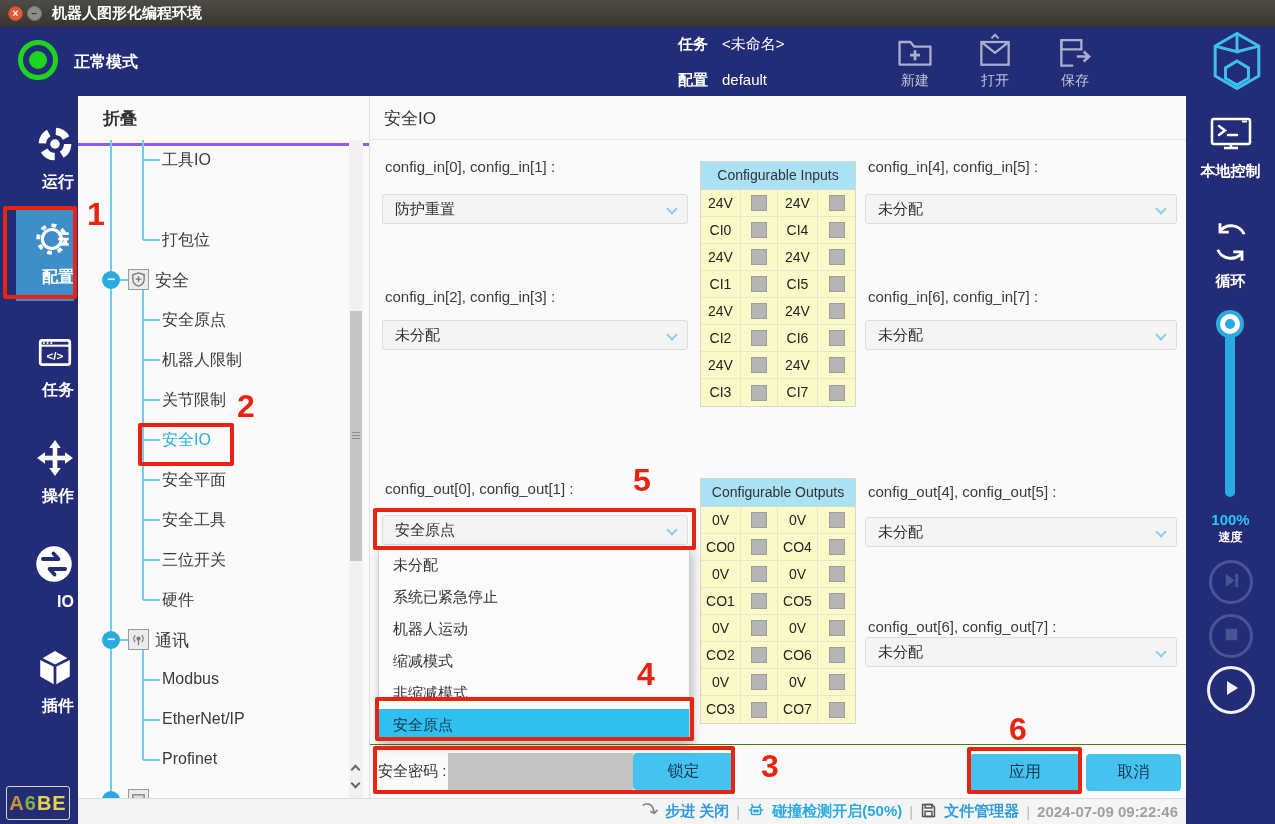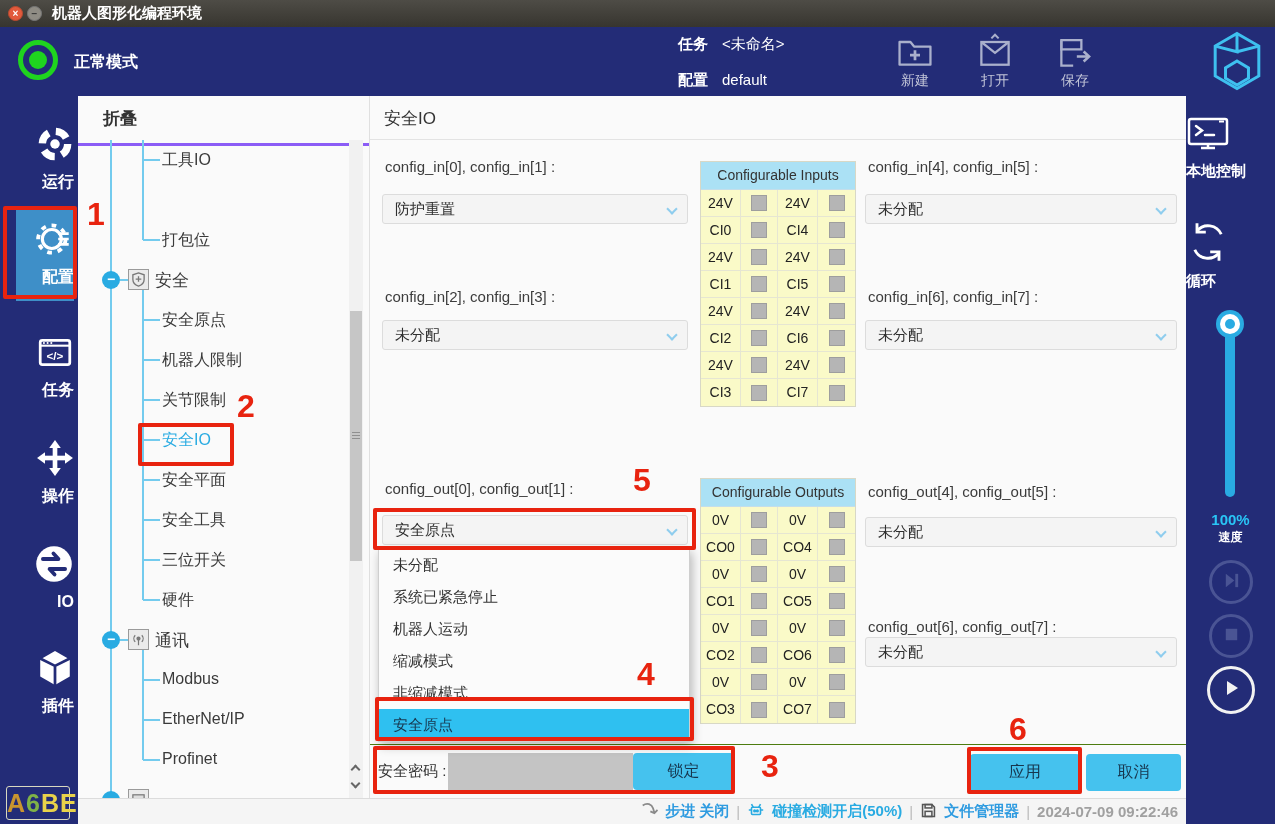--- a/index.html
+++ b/index.html
@@ -29,21 +29,21 @@
   .hdr-action .lbl { font-size:14px; color:#C2C5D8; margin-top:1px; }
   .brand { position:absolute; left:1207px; top:3px; width:62px; height:62px; }
 
   
   .left-rail { position:absolute; left:0; top:96px; width:78px; height:728px; background:#232C77; }
   .rail-item { position:absolute; left:16px; width:58px; height:94px; display:flex; flex-direction:column;
     align-items:flex-end; justify-content:center; gap:5px; cursor:pointer; }
   .rail-item .lbl { color:#fff; font-size:16px; font-weight:bold; }
   .rail-item.active { background:#3E8FC8; }
   .badge { position:absolute; left:6px; top:690px; width:64px; height:34px; border:1px solid #D8D8C0;
-    border-radius:3px; text-align:center; line-height:32px; font-size:25px; font-weight:bold; letter-spacing:1px; }
+    border-radius:3px; text-align:center; line-height:32px; font-size:20px; font-weight:bold; letter-spacing:1px; }
 
   
   .tree-panel { position:absolute; left:78px; top:96px; width:292px; height:702px; background:#FAFAFA;
     border-right:1px solid #E0E0E0; }
   .tree-header { position:absolute; left:0; top:0; width:100%; height:50px; border-bottom:3px solid #8b5cf6; }
   .tree-header .t { position:absolute; left:25px; top:11px; font-size:17px; font-weight:bold; color:#333; }
   .tree-body { position:absolute; left:0; top:44px; right:0; bottom:0; overflow:hidden; }
   .tree-line { position:absolute; width:2px; background:#73CBEE; }
   .tree-row { position:absolute; left:0; width:100%; height:40px; cursor:pointer; }
   .t-circle { position:absolute; left:24px; top:11px; width:18px; height:18px; border-radius:50%;
@@ -96,21 +96,21 @@
   .pw-input { position:absolute; left:78px; top:8px; width:185px; height:37px; background:#C4C4C4;
     border:none; outline:none; }
   .btn { position:absolute; background:#45C2EE; border:none; border-radius:4px; color:#17364E;
     font-size:16px; font-weight:500; cursor:pointer; font-family:inherit; }
   .lock-btn { left:263px; top:8px; width:101px; height:37px; }
   .apply-btn { left:600px; top:9px; width:110px; height:37px; }
   .cancel-btn { left:716px; top:9px; width:95px; height:37px; }
 
   
   .right-rail { position:absolute; left:1186px; top:96px; width:89px; height:728px; background:#232C77; }
-  .rr-item { position:absolute; left:0; width:89px; }
+  .rr-item { position:absolute; left:0; width:89px; text-align:center; }
   .rr-item .lbl { color:#fff; font-size:15px; font-weight:bold; margin-top:4px; }
   .slider-track { position:absolute; left:39px; top:228px; width:10px; height:173px; background:#29ABE2;
     border-radius:5px; }
   .slider-handle { position:absolute; left:30px; top:214px; width:28px; height:28px; border-radius:50%;
     background:#29ABE2; display:flex; align-items:center; justify-content:center; cursor:pointer; }
   .slider-handle .w { width:20px; height:20px; border-radius:50%; background:#fff;
     display:flex; align-items:center; justify-content:center; }
   .slider-handle .c { width:10px; height:10px; border-radius:50%; background:#29ABE2; }
   .speed-val { position:absolute; left:0; top:415px; width:89px; text-align:center; color:#29C5F6;
     font-size:15px; font-weight:bold; }

